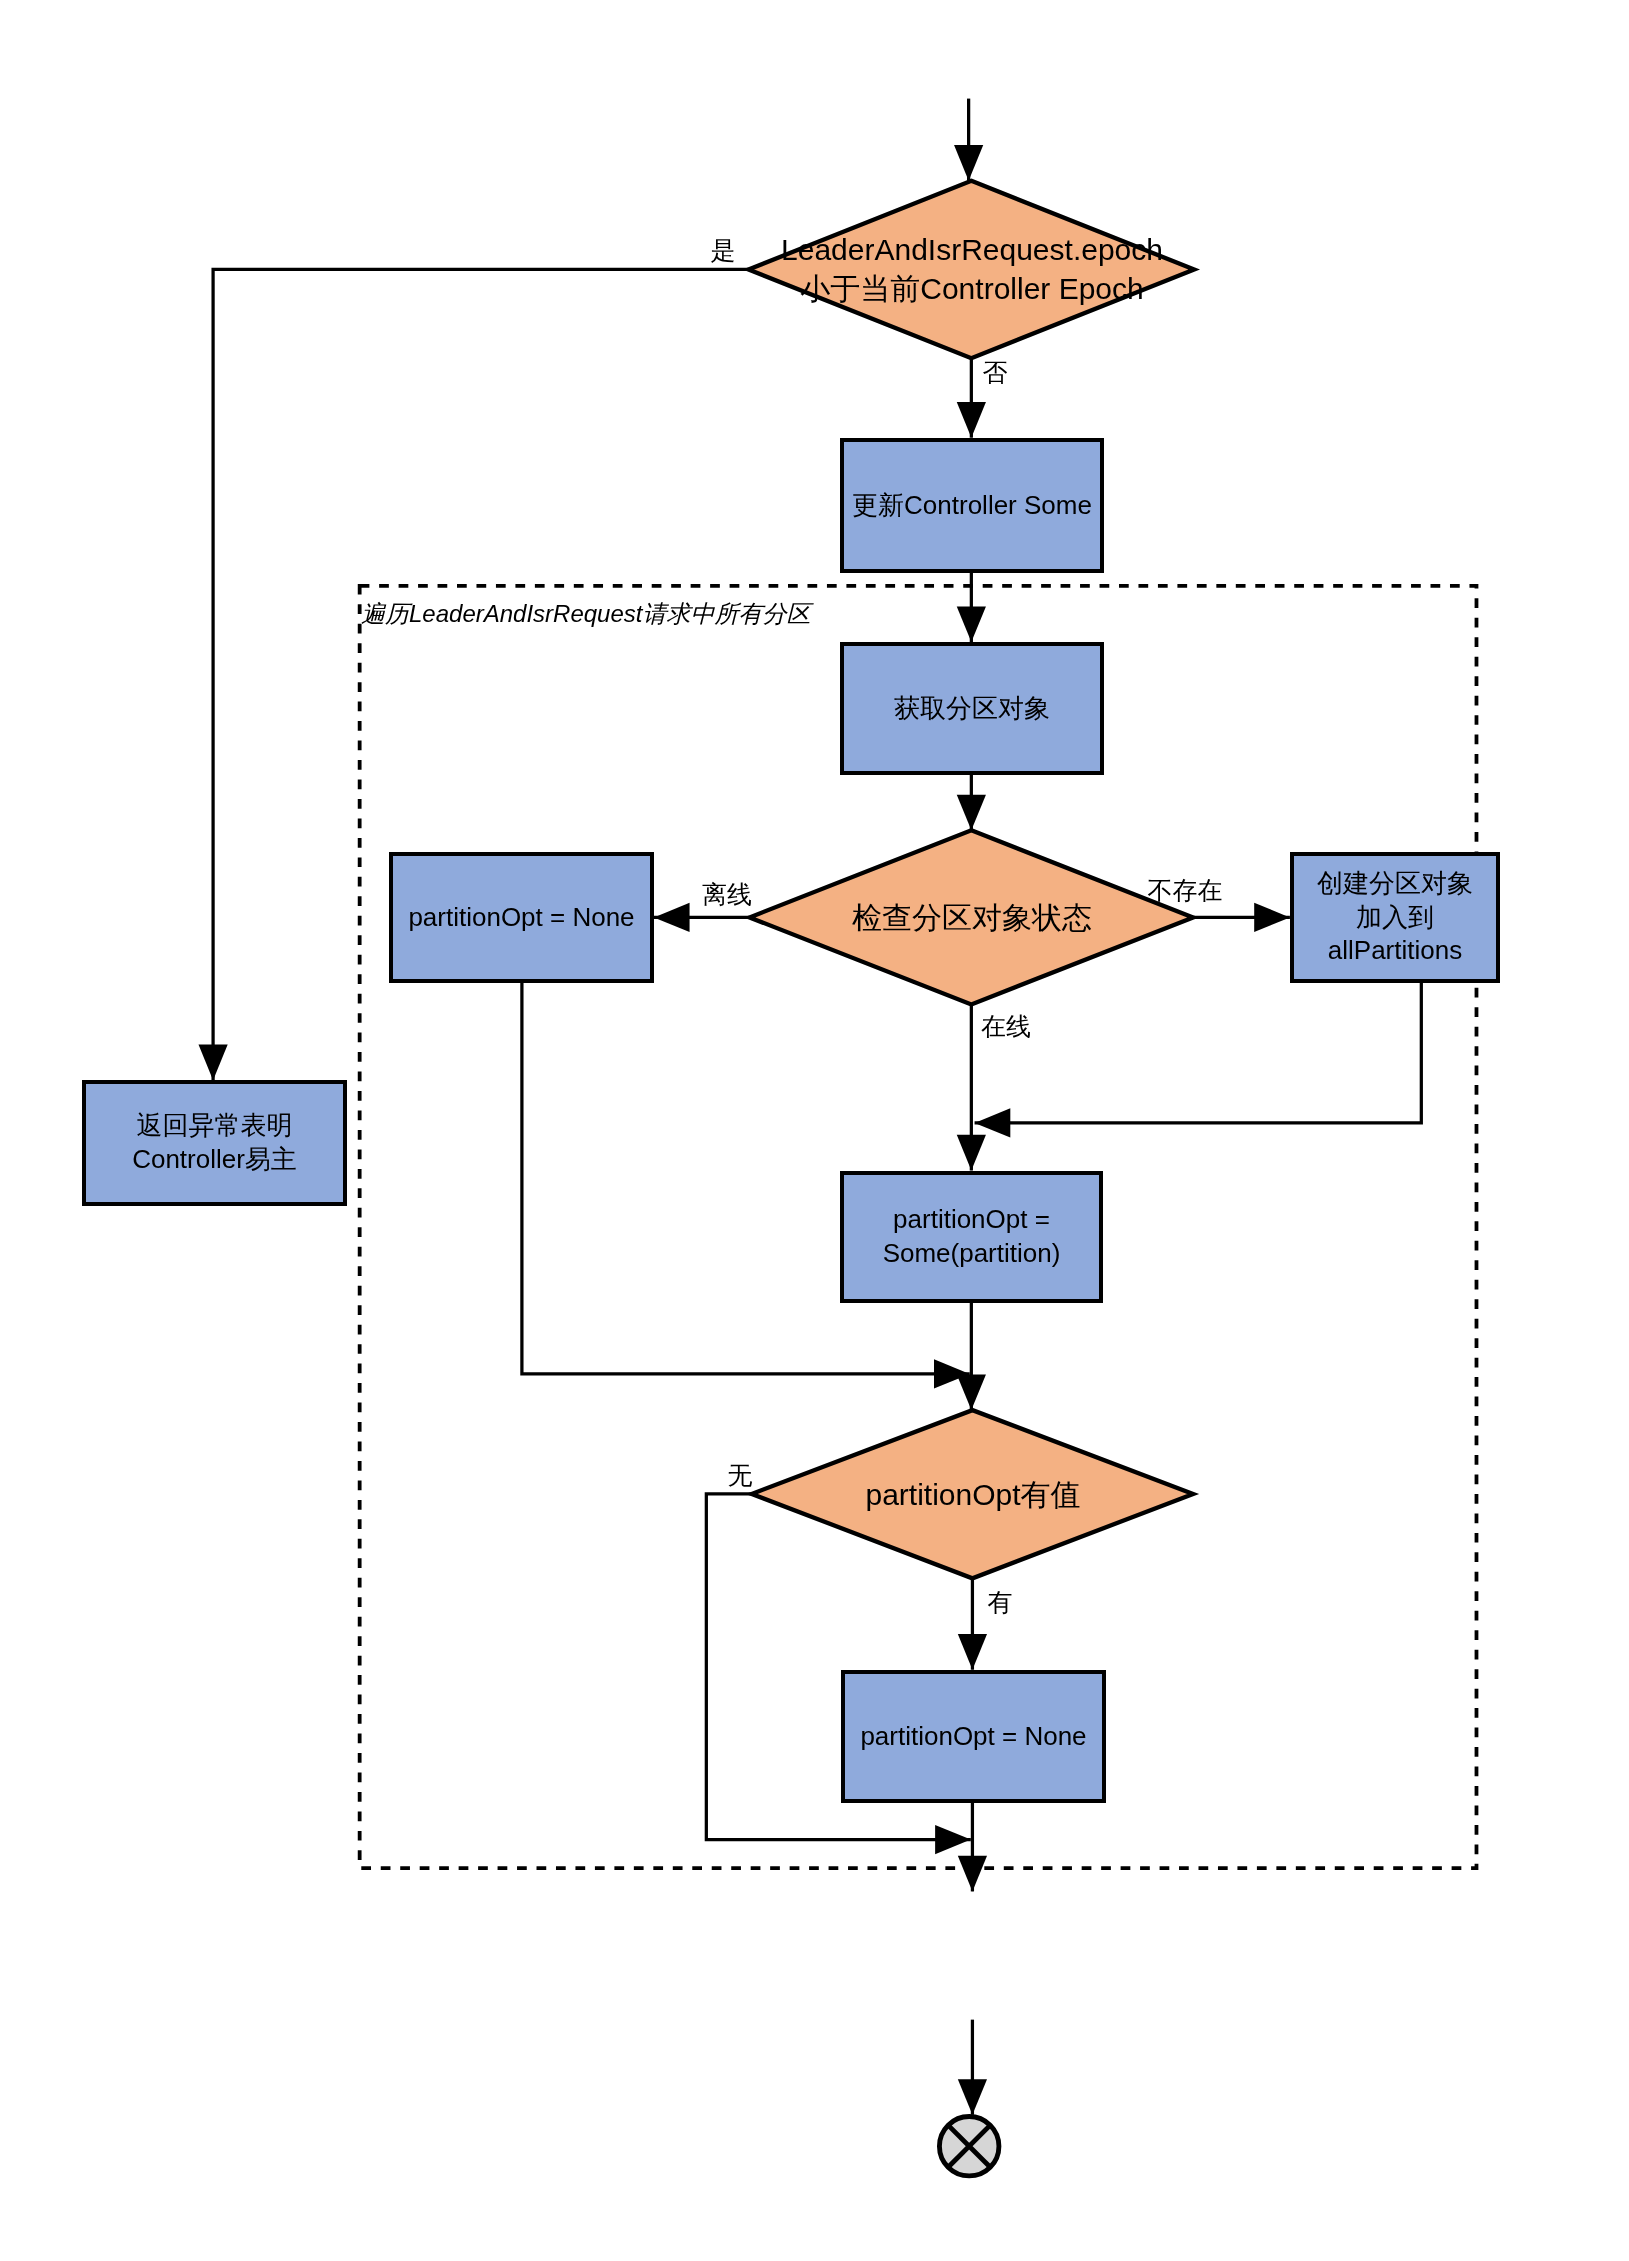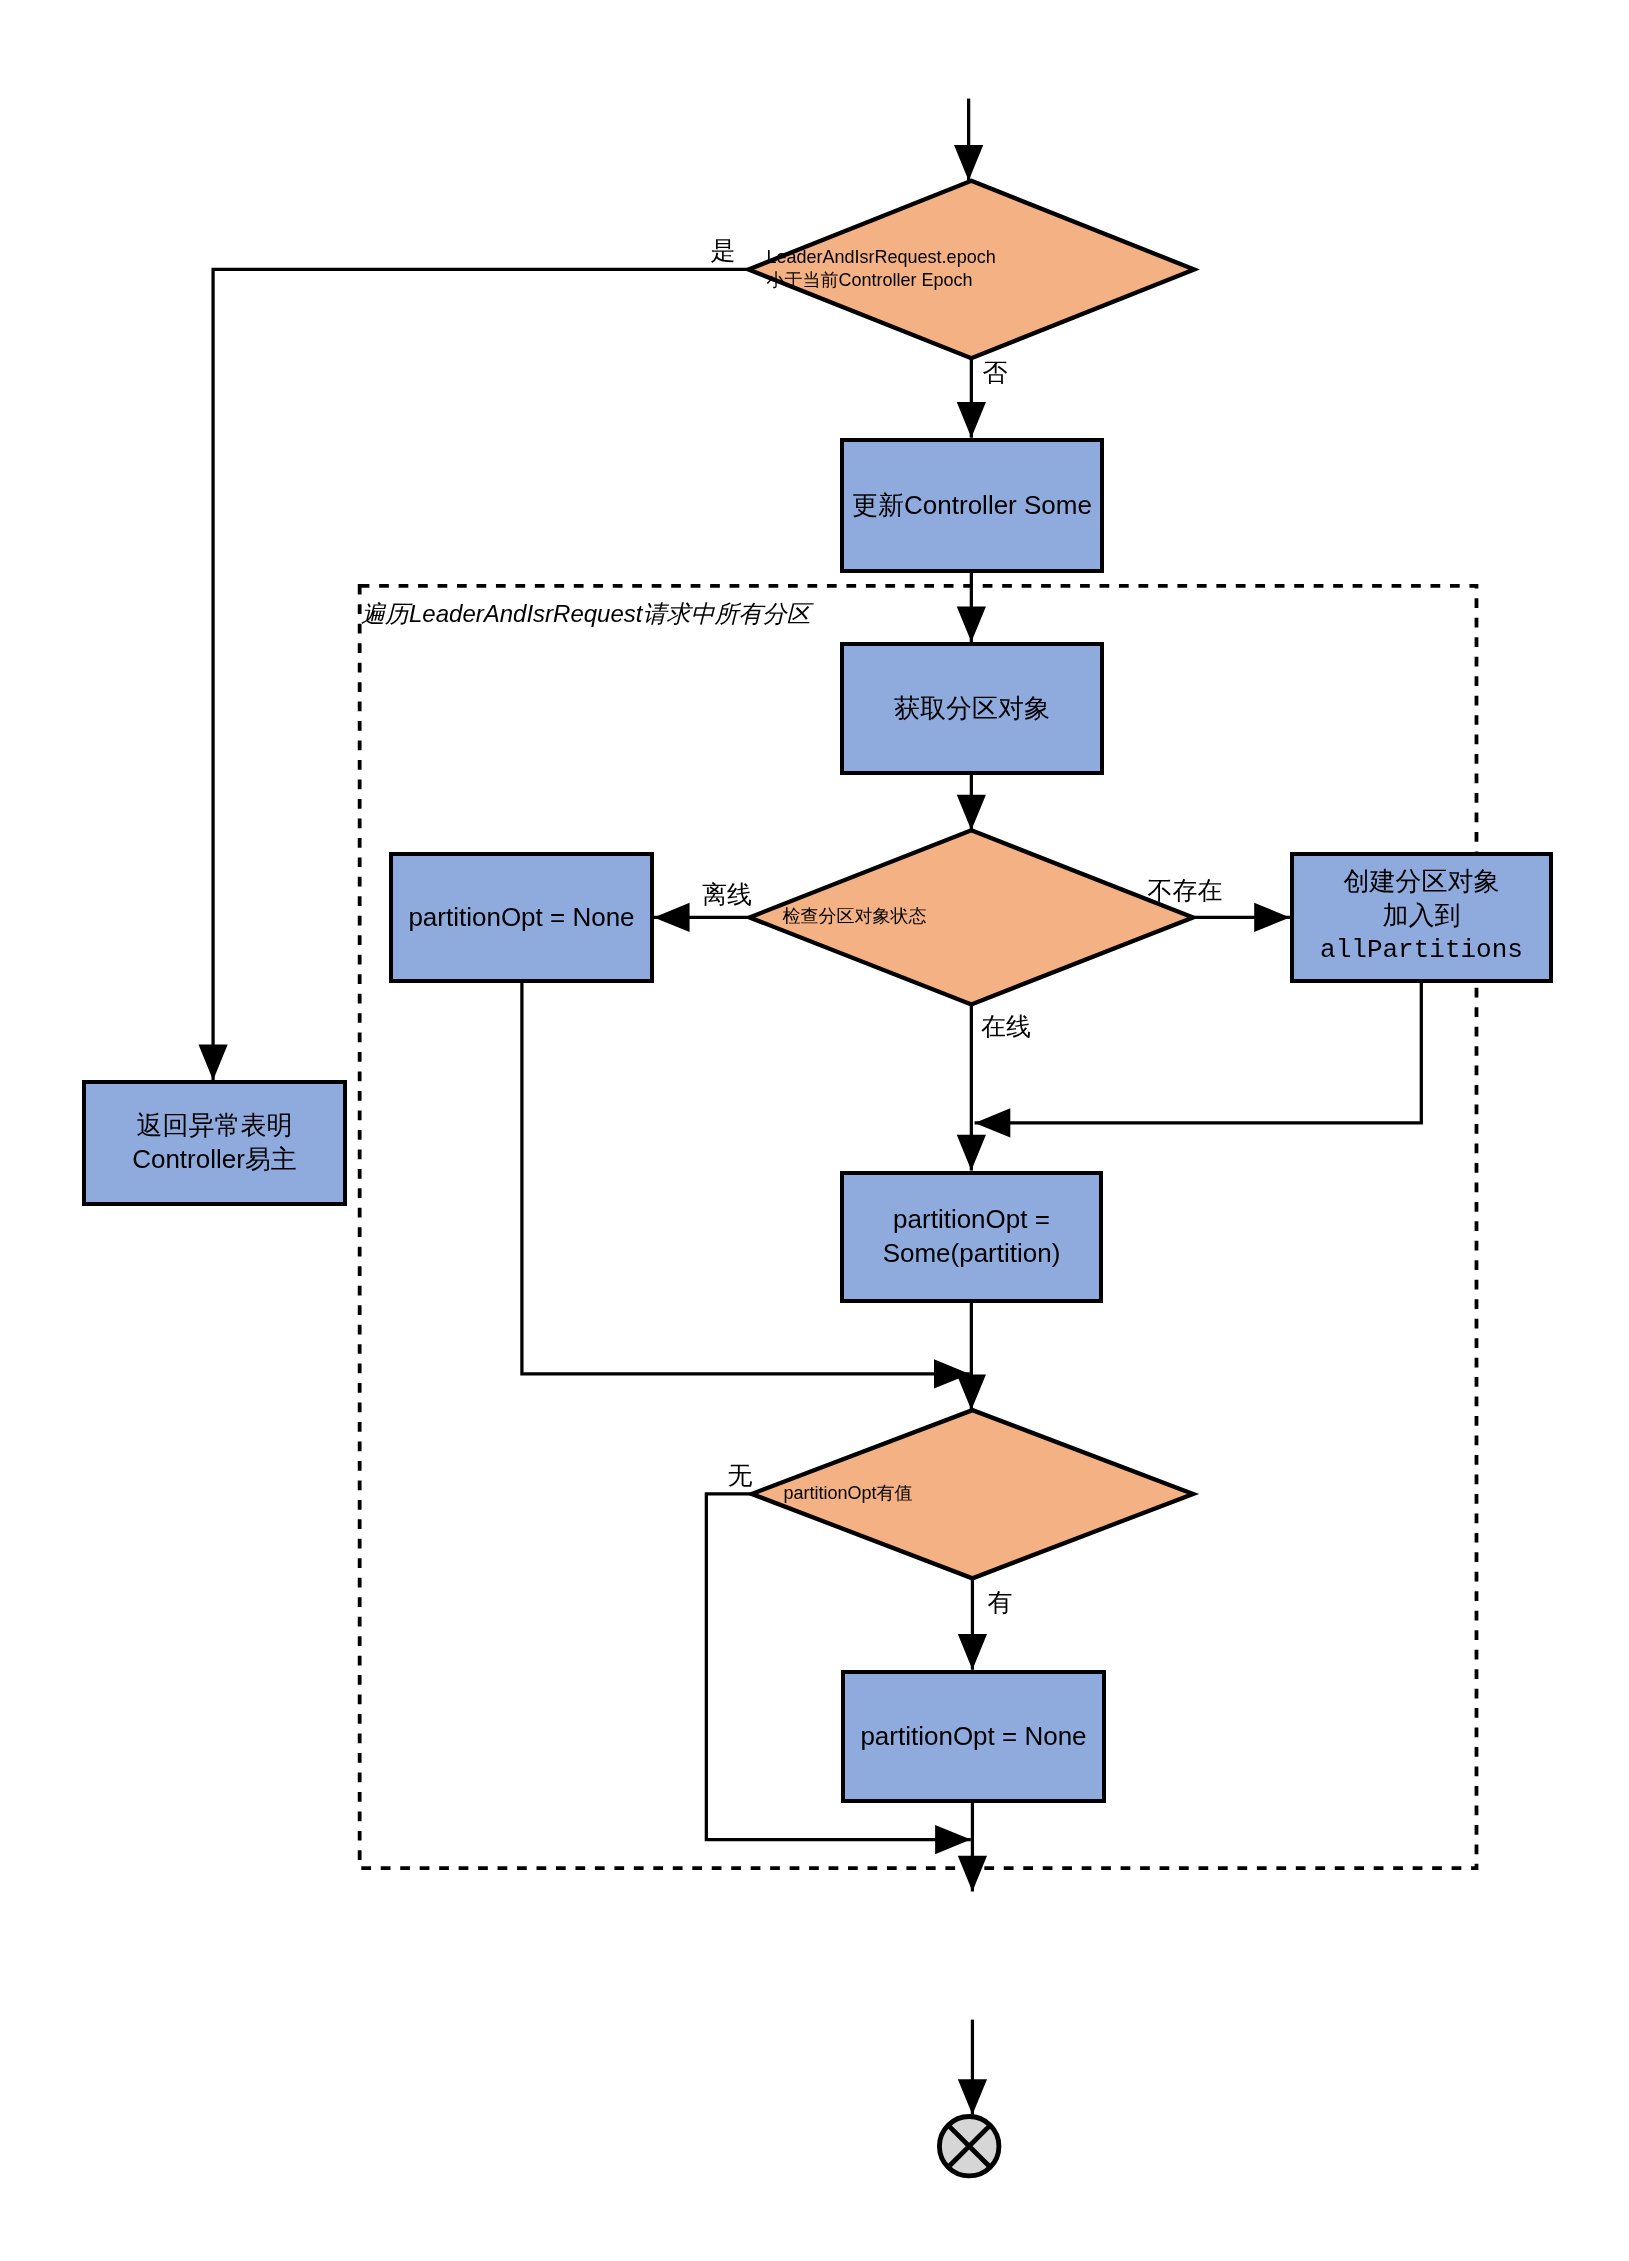--- a/index.html
+++ b/index.html
@@ -10,21 +10,21 @@
   #canvas{position:absolute;left:0;top:0;width:1629px;height:2261px;}
   svg{position:absolute;left:0;top:0;}
   .node{
     position:absolute;box-sizing:border-box;
     background:var(--process-fill);border:4.3px solid var(--stroke);
     display:flex;align-items:center;justify-content:center;text-align:center;
     font-size:26px;line-height:1.3;white-space:pre-line;
   }
   .diamond-text{
     position:absolute;transform:translate(-50%,-50%);
-    font-size:18px;line-height:1.3;white-space:pre-line;
+    text-align:center;font-size:30px;line-height:1.3;white-space:pre-line;
   }
   .edge-label{
     position:absolute;transform:translate(-50%,-50%);
     font-size:25px;line-height:1;white-space:nowrap;
   }
   .container-label{
     position:absolute;font-size:24px;line-height:1;white-space:nowrap;font-style:italic;
   }
 </style>
 </head>
@@ -71,21 +71,21 @@
   </svg>
 
   <div class="container-label" style="left:361px;top:602px;">遍历LeaderAndIsrRequest请求中所有分区</div>
 
   <div class="node" style="left:840px;top:438px;width:264px;height:135px;">更新Controller Some</div>
 
   <div class="node" style="left:840px;top:642px;width:264px;height:133px;">获取分区对象</div>
 
   <div class="node" style="left:389px;top:852px;width:265px;height:131px;">partitionOpt = None</div>
 
-  <div class="node" style="left:1290px;top:852px;width:263px;height:131px;font-family:Liberation Mono, monospace;">创建分区对象
+  <div class="node" style="left:1290px;top:852px;width:210px;height:131px;">创建分区对象
 加入到allPartitions</div>
 
   <div class="node" style="left:840px;top:1171px;width:263px;height:132px;">partitionOpt =
 Some(partition)</div>
 
   <div class="node" style="left:82px;top:1080px;width:265px;height:126px;">返回异常表明
 Controller易主</div>
 
   <div class="node" style="left:841px;top:1670px;width:265px;height:133px;">partitionOpt = None</div>
 

